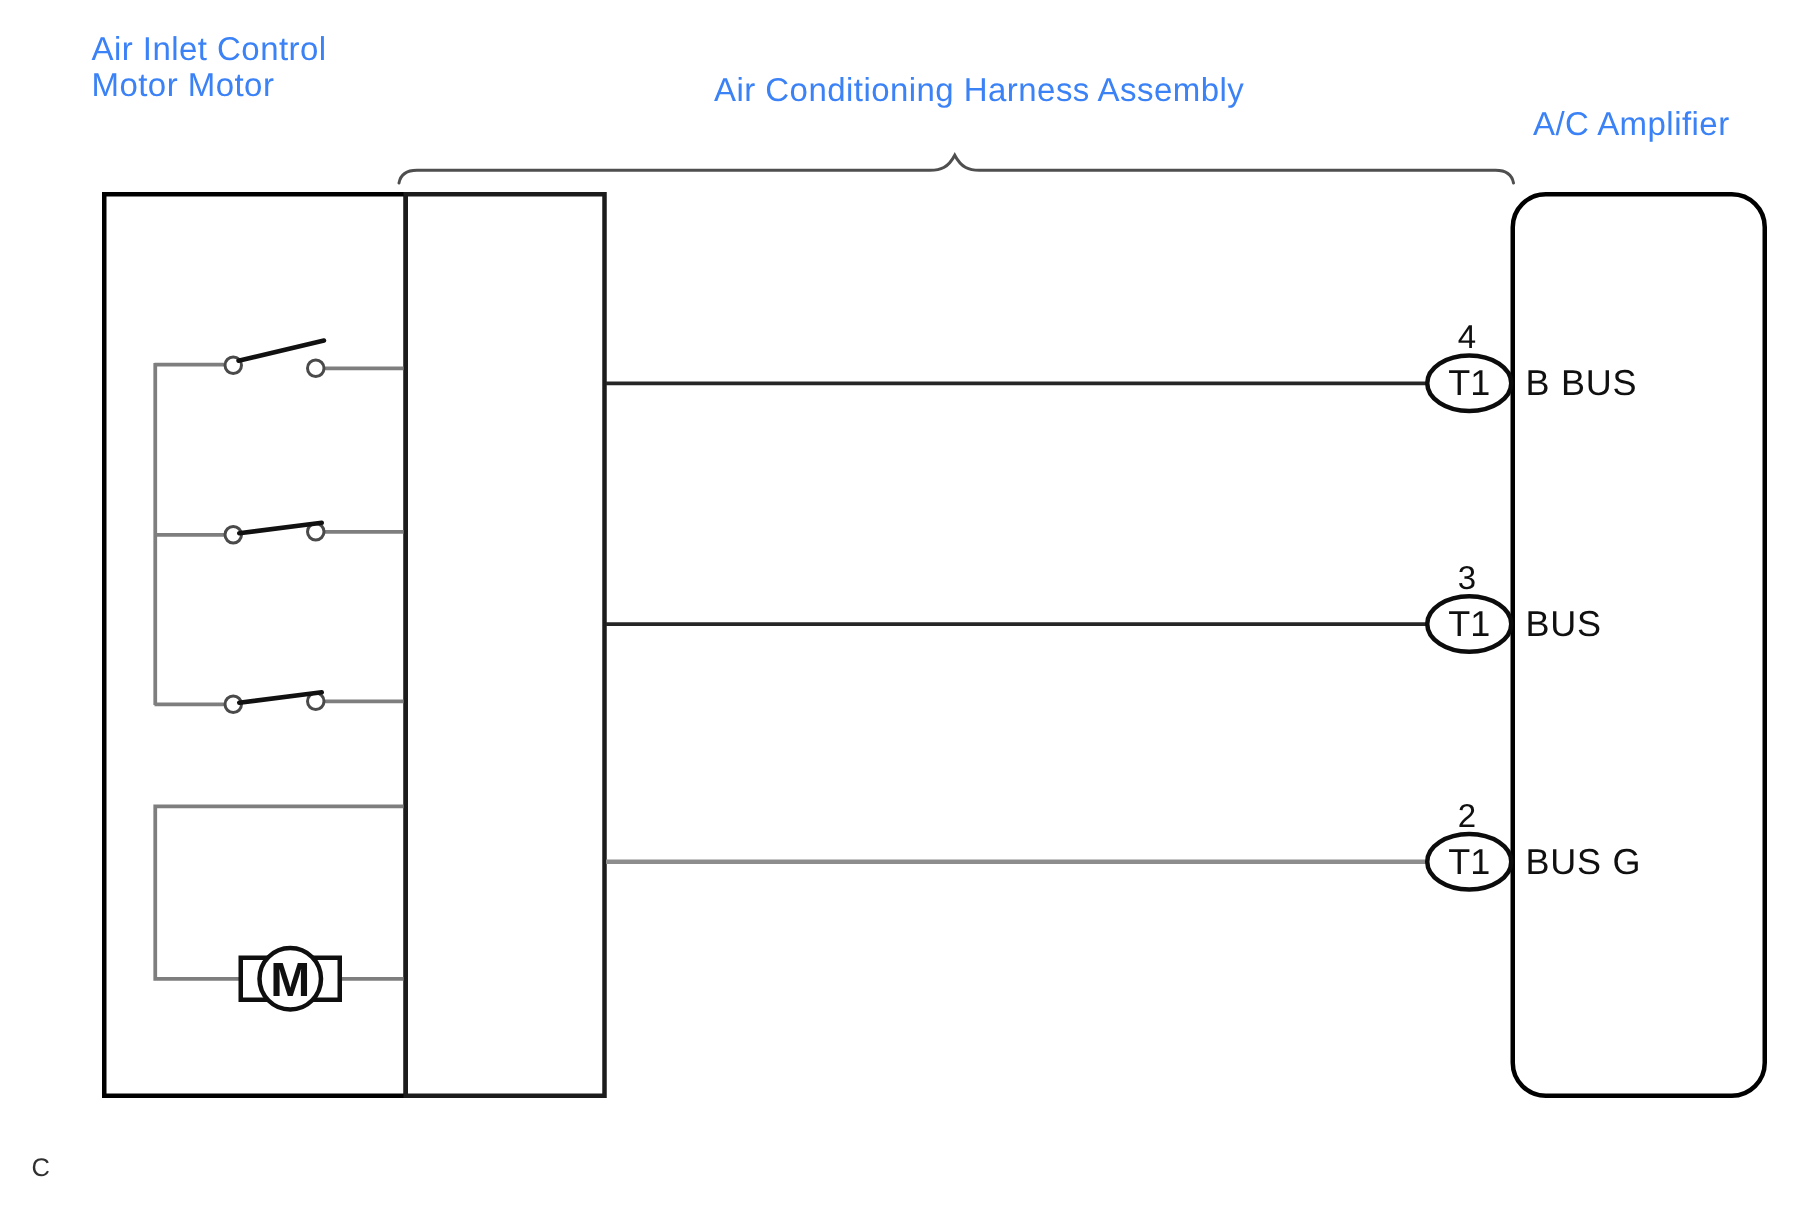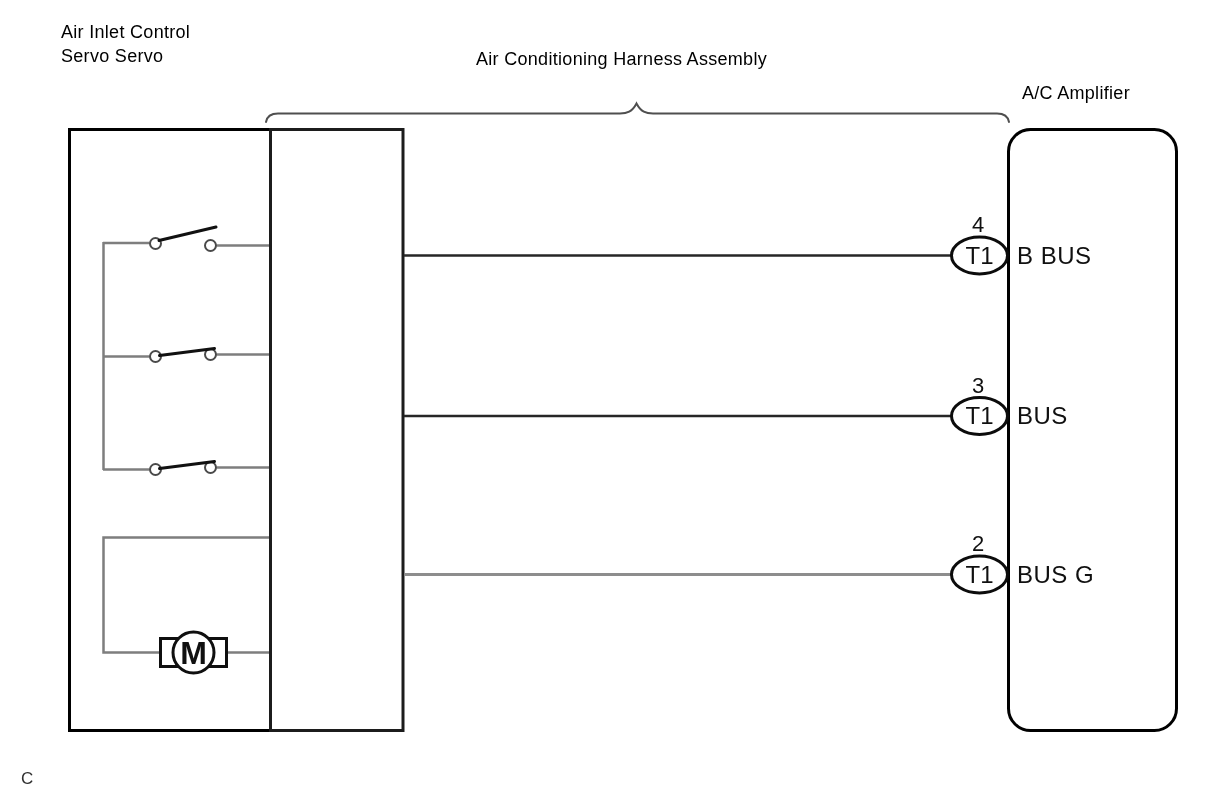--- a/index.html
+++ b/index.html
@@ -5,22 +5,22 @@
   html,body{margin:0;padding:0;background:#ffffff;}
   .canvas{
     position:relative;
     width:1212px;height:804px;
     background:#ffffff;
     font-family:"Liberation Sans", sans-serif;
     overflow:hidden;
   }
   .label{
     position:absolute;
-    color:#000000;
-    font-size:18px;
+    color:#3b82f6;
+    font-size:22px;
     line-height:23.5px;
     letter-spacing:0.3px;
     white-space:nowrap;
   }
   .footer-marker{
     position:absolute;
     left:21px;top:769px;
     color:#303030;
     font-size:17px;
   }
@@ -34,24 +34,24 @@
   .pin-signal{font-size:24px;letter-spacing:0.5px;}
   .motor-m{font-size:32px;font-weight:bold;text-anchor:middle;}
 </style>
 </head>
 <body>
 
 <div class="canvas">
 
   <div class="label" style="left:61px;top:21px;">
     <div>Air Inlet Control</div>
-    <div>Servo Servo</div>
+    <div>Motor Motor</div>
   </div>
   <div class="label" style="left:476px;top:48px;">Air Conditioning Harness Assembly</div>
-  <div class="label" style="left:1022px;top:82px;">A/C Amplifier</div>
+  <div class="label" style="left:1022px;top:71px;">A/C Amplifier</div>
 
   <svg width="1212" height="804" viewBox="0 0 1212 804">
 
     <path d="M266,122 C267,116.5 271,113.5 278,113.5 L620,113.5 C627,113.5 632,112 636.5,103.5 C641,112 646,113.5 653,113.5 L997,113.5 C1004,113.5 1008,116.5 1009,122" fill="none" stroke="#4f4f4f" stroke-width="2" stroke-linecap="round"></path>
 
     <rect x="69.5" y="129.5" width="201" height="601" fill="#ffffff" stroke="#000000" stroke-width="3"></rect>
     <rect x="270.5" y="129.5" width="132.5" height="601" fill="#ffffff" stroke="#1c1c1c" stroke-width="3"></rect>
     <rect x="1008.5" y="129.5" width="168" height="601" rx="22" ry="22" fill="#ffffff" stroke="#000000" stroke-width="3"></rect>
 
     <line x1="103.5" y1="242" x2="103.5" y2="470" stroke="#7e7e7e" stroke-width="2.5"></line>

